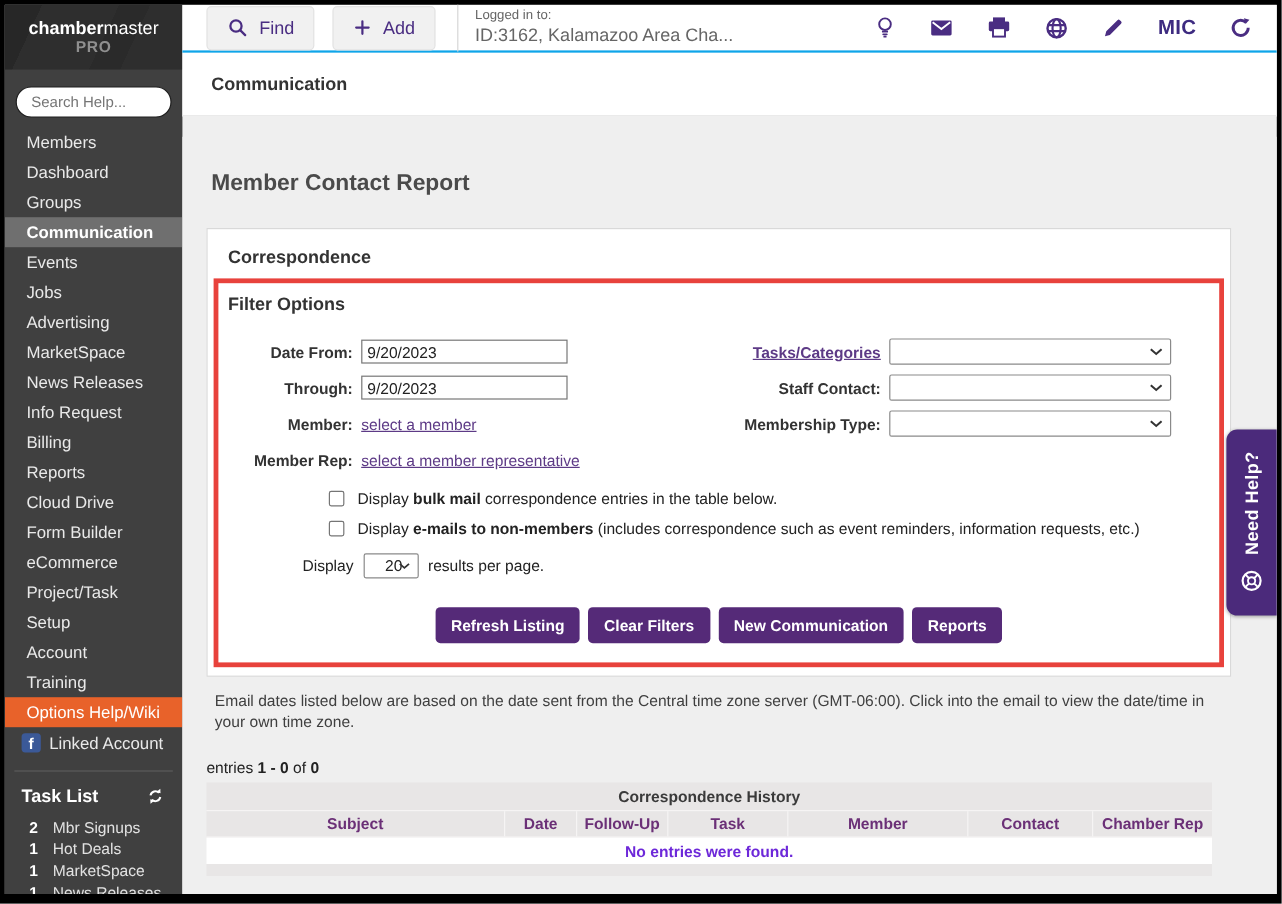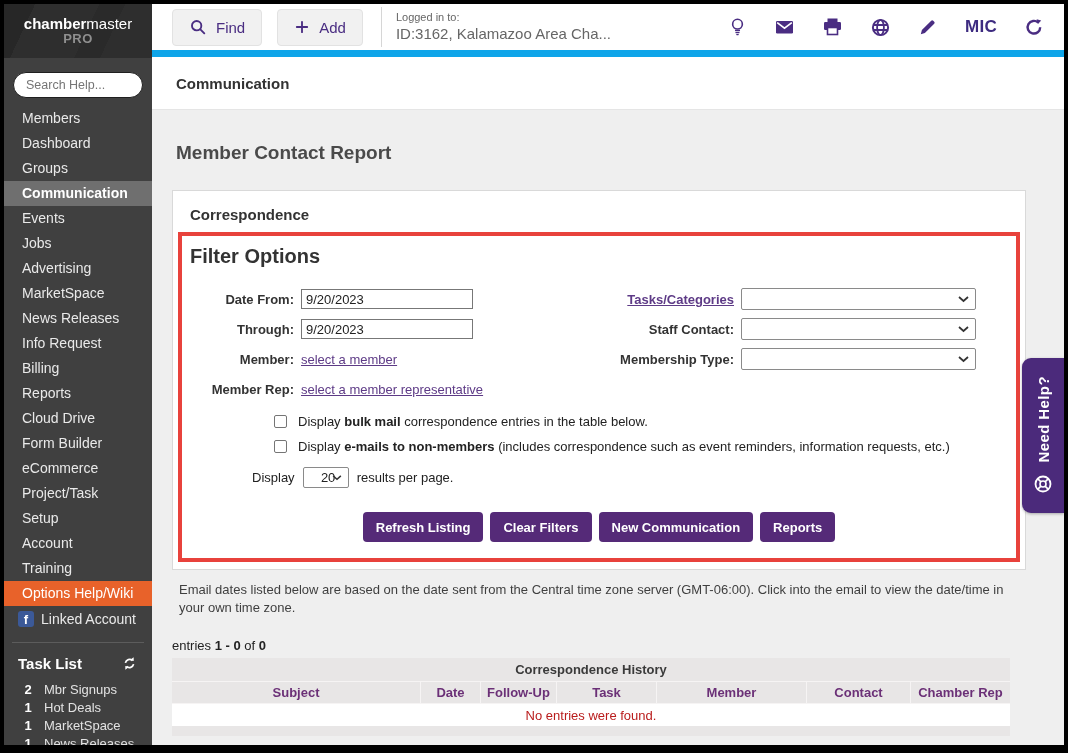--- a/index.html
+++ b/index.html
@@ -26,41 +26,41 @@
   .fb { width: 16px; height: 16px; background: #3b5998; color: #fff; border-radius: 3px; display: inline-flex; align-items: flex-end; justify-content: center; font-size: 13px; font-weight: bold; line-height: 1.05; }
   .sidebar-divider { border-top: 1px solid #5c5c5c; margin: 10px 8px 0; }
   .tasklist { padding: 12px 14px 0; }
   .tasklist-header { display: flex; justify-content: space-between; align-items: center; font-size: 15px; font-weight: bold; color: #fff; margin-bottom: 8px; }
   .task-item { display: flex; gap: 11px; font-size: 13px; height: 18px; align-items: center; padding-left: 5px; }
   .task-count { font-weight: bold; color: #fff; min-width: 10px; text-align: center; }
   .task-label { color: #e2e2e2; }
 
   
   .main { position: absolute; left: 148px; top: 0; right: 0; bottom: 0; }
-  .topbar { height: 53px; background: #fff; border-bottom: 7px solid #0ea5e9; display: flex; align-items: center; padding: 0 20px; }
+  .topbar { height: 40px; background: #fff; border-bottom: 2px solid #0ea5e9; display: flex; align-items: center; padding: 0 20px; }
   .btn-light { display: inline-flex; align-items: center; gap: 9px; background: #f1f1f1; border: 1px solid #e2e2e2; border-radius: 4px; height: 37px; padding: 0 16px; color: #4a2d82; font-size: 15px; cursor: pointer; font-family: "Liberation Sans", sans-serif; }
   .btn-light + .btn-light { margin-left: 15px; }
   .vdiv { width: 1px; height: 40px; background: #d6d6d6; margin: 0 14px 0 18px; }
   .loggedin { line-height: 1.3; }
   .loggedin .l1 { font-size: 11px; color: #666; }
   .loggedin .l2 { font-size: 15px; color: #666; }
   .top-icons { margin-left: auto; display: flex; align-items: center; gap: 27px; color: #4a2d82; }
   .top-icons .ticon { display: inline-flex; cursor: pointer; }
   .mic { font-weight: bold; font-size: 17px; color: #3d2b80; letter-spacing: .3px; cursor: pointer; }
 
   .breadcrumb-bar { height: 53px; background: #fff; border-bottom: 1px solid #e5e5e5; display: flex; align-items: center; padding-left: 24px; }
   .breadcrumb { font-size: 15px; font-weight: bold; color: #333; }
 
   .content { position: absolute; top: 110px; left: 0; right: 0; bottom: 0; background: #efefef; }
   .page-title { margin: 28px 0 0 24px; font-size: 19px; font-weight: bold; color: #4a4a4a; }
 
   .card { margin: 26px 38px 0 20px; background: #fff; border: 1px solid #d9d9d9; padding-bottom: 7px; }
   .card-title { font-size: 15px; font-weight: bold; color: #333; padding: 15px 0 9px 17px; }
   .filter-box { border: 4px solid #e8423c; margin: 0 5px 0 5px; padding: 7px 0 16px; }
-  .filter-title { font-size: 20px; font-weight: bold; color: #333; padding: 2px 0 16px 8px; }
+  .filter-title { font-size: 15px; font-weight: bold; color: #333; padding: 2px 0 16px 8px; }
 
   .filter-grid { display: flex; gap: 10px; }
   .fcol-left { width: 372px; }
   .fcol-right { flex: 1; }
   .frow { display: flex; align-items: center; height: 30px; }
   .frow .flabel { width: 112px; text-align: right; font-size: 13px; font-weight: bold; color: #333; flex: none; }
   .fcol-right .frow .flabel { width: 170px; }
   .fctrl { margin-left: 7px; display: flex; align-items: center; }
   input.text { width: 172px; height: 20px; border: 1px solid #777; font-size: 13px; padding: 1px 4px; color: #222; font-family: "Liberation Sans", sans-serif; }
   a.link { color: #5d3a86; font-size: 13px; text-decoration: underline; cursor: pointer; }
@@ -80,21 +80,21 @@
   .entries { margin: 22px 0 5px 20px; font-size: 13px; color: #222; white-space: pre-wrap; }
   .entries b { font-weight: bold; }
 
   .tbl { margin-left: 20px; width: 838px; background: #e8e6e6; }
   .tbl-title { height: 24px; display: flex; align-items: center; justify-content: center; font-size: 13px; font-weight: bold; color: #3a3a3a; border-bottom: 1px solid #f6f4f4; }
   .tbl-head { display: flex; height: 22px; border-bottom: 1px solid #f6f4f4; }
   .tbl-head .th { display: flex; align-items: center; justify-content: center; font-size: 13px; font-weight: bold; color: #6b3077; border-left: 1px solid #f6f4f4; }
   .tbl-head .th:first-child { border-left: none; }
   .w0 { width: 248px; } .w1 { width: 60px; } .w2 { width: 76px; } .w3 { width: 100px; }
   .w4 { width: 150px; } .w5 { width: 104px; } .w6 { width: 100px; }
-  .tbl-empty { height: 22px; background: #fff; display: flex; align-items: center; justify-content: center; font-size: 13px; font-weight: normal; color: #b91c1c; }
+  .tbl-empty { height: 22px; background: #fff; display: flex; align-items: center; justify-content: center; font-size: 13px; font-weight: bold; color: #6d28d9; }
   .tbl-foot { height: 10px; }
 
   .need-help { position: absolute; top: 354px; right: 0; width: 42px; height: 155px; background: #4b2a7b; border-radius: 9px 0 0 9px; z-index: 5; display: flex; flex-direction: column; align-items: center; justify-content: center; gap: 10px; cursor: pointer; box-shadow: 0 1px 3px rgba(0,0,0,.3); }
   .nh-text { writing-mode: vertical-rl; transform: rotate(180deg); color: #fff; font-weight: bold; font-size: 15px; letter-spacing: .4px; }
 </style>
 </head>
 <body>
 
 <div class="frame">
 

